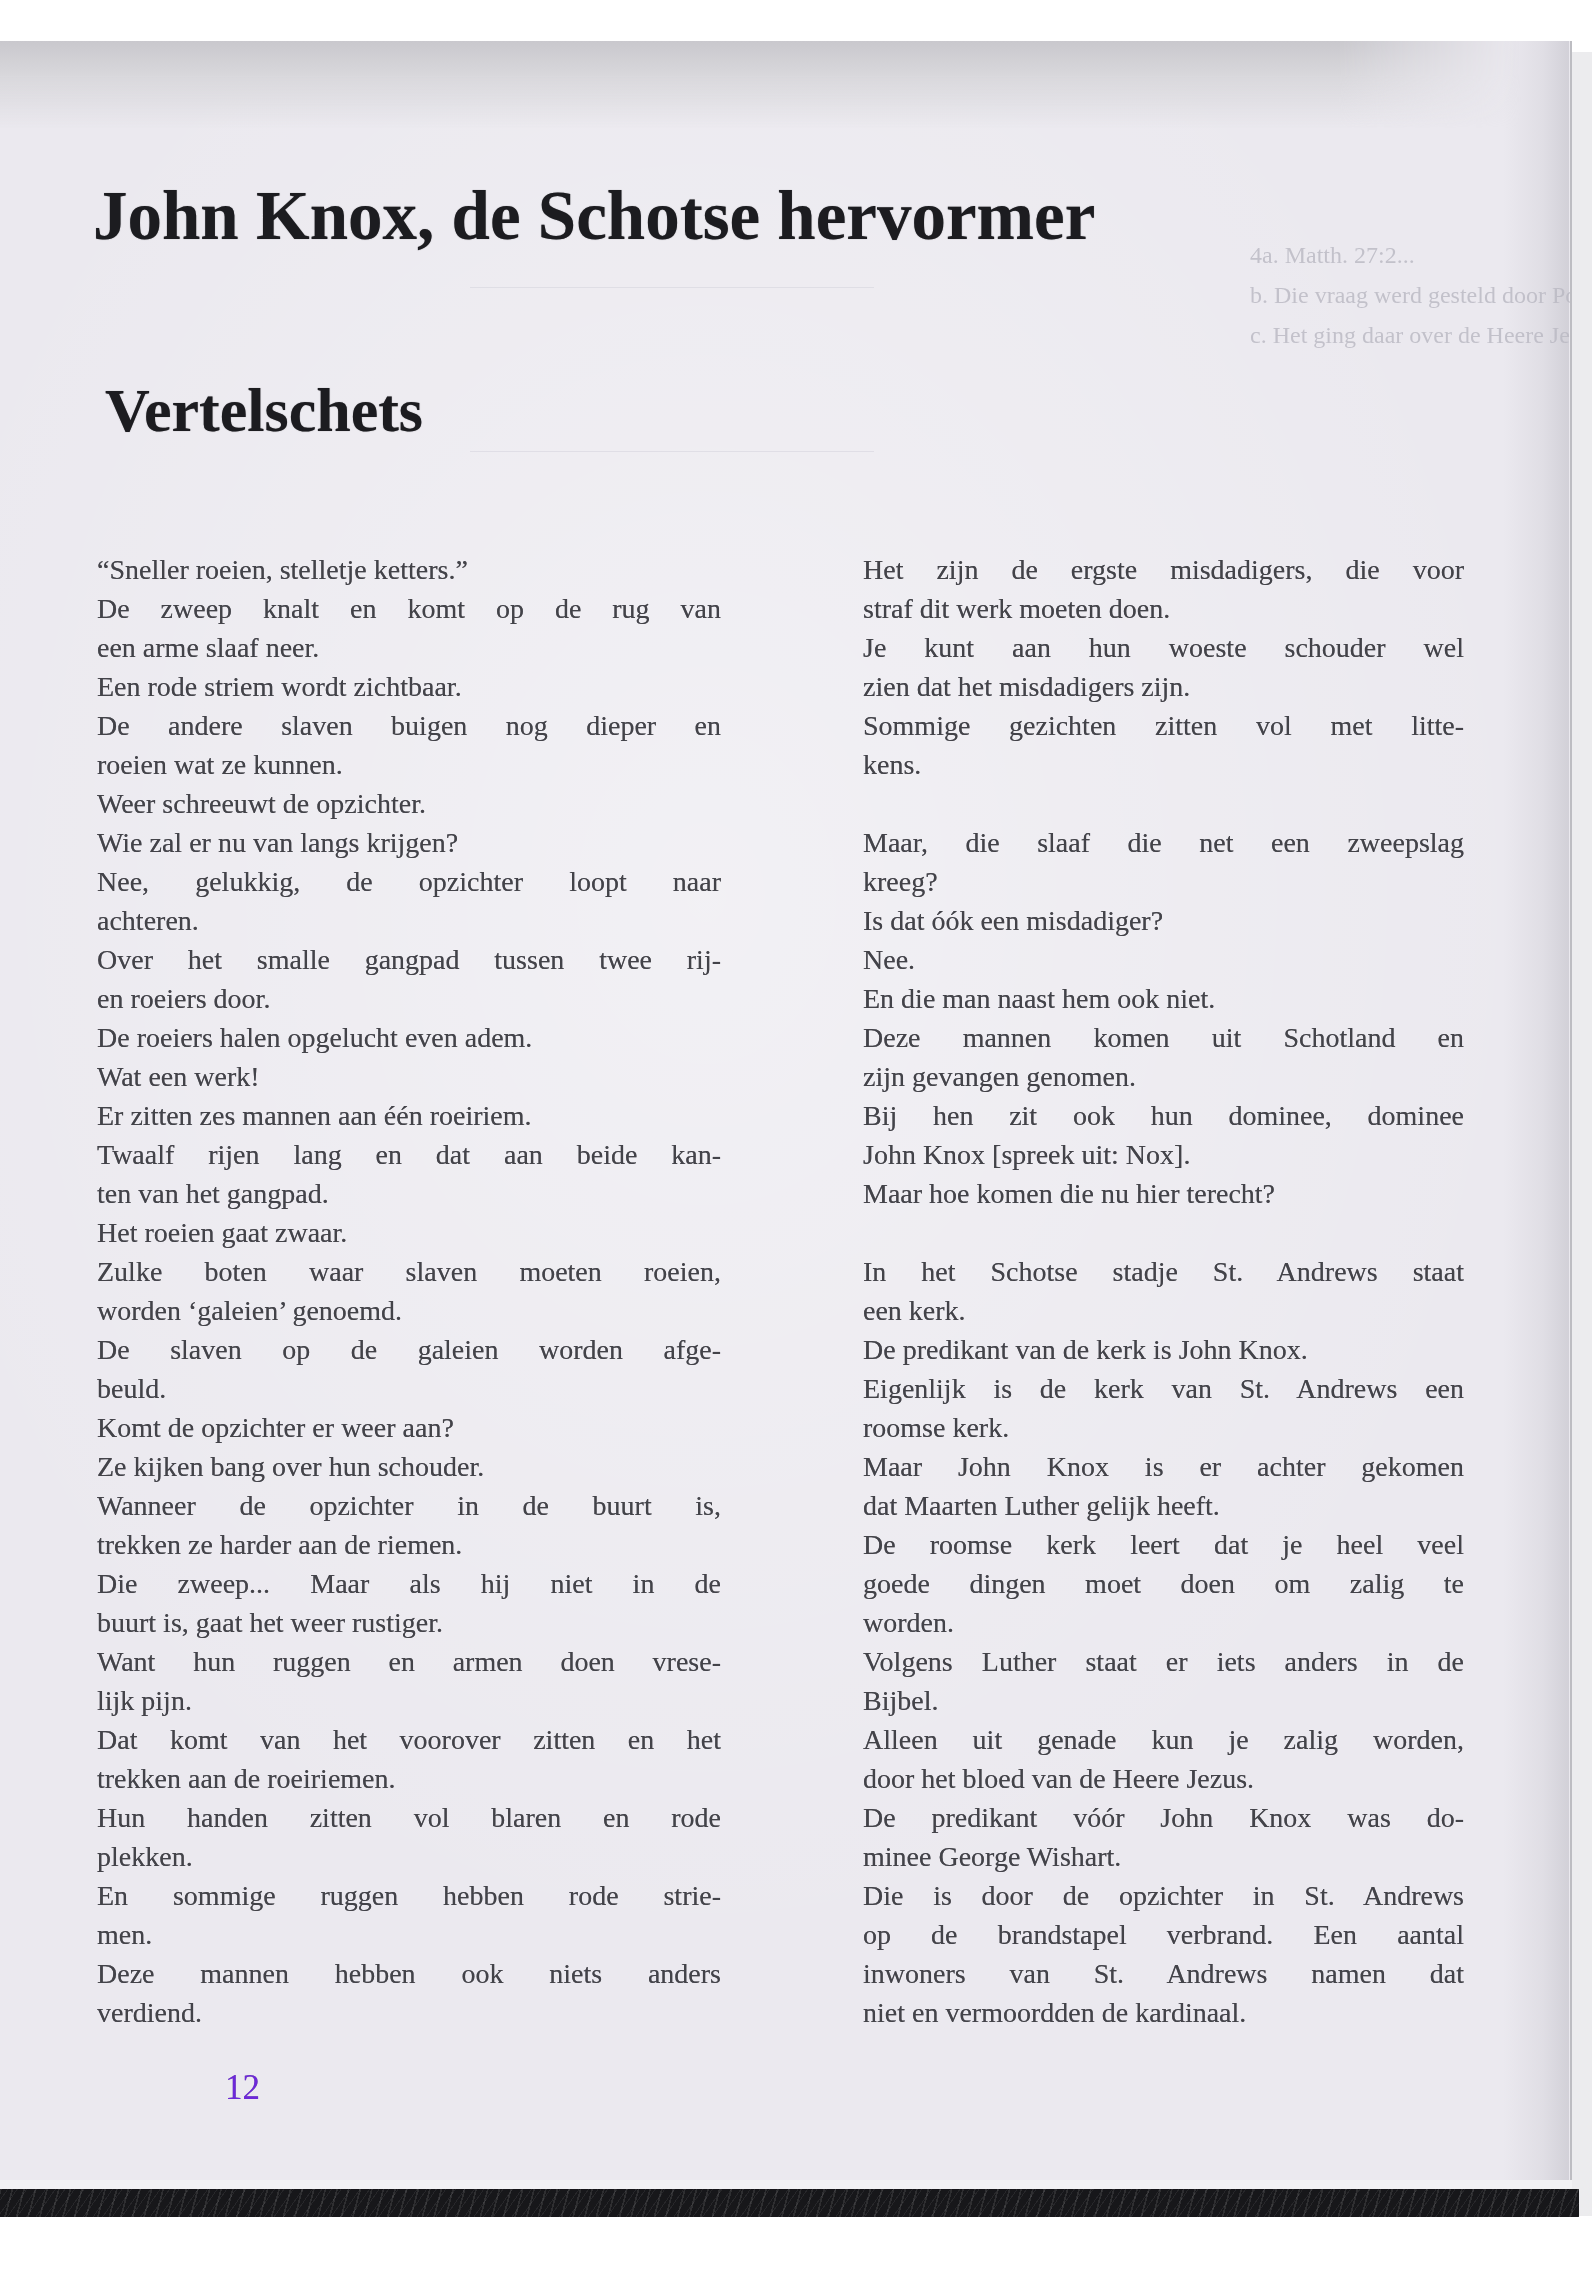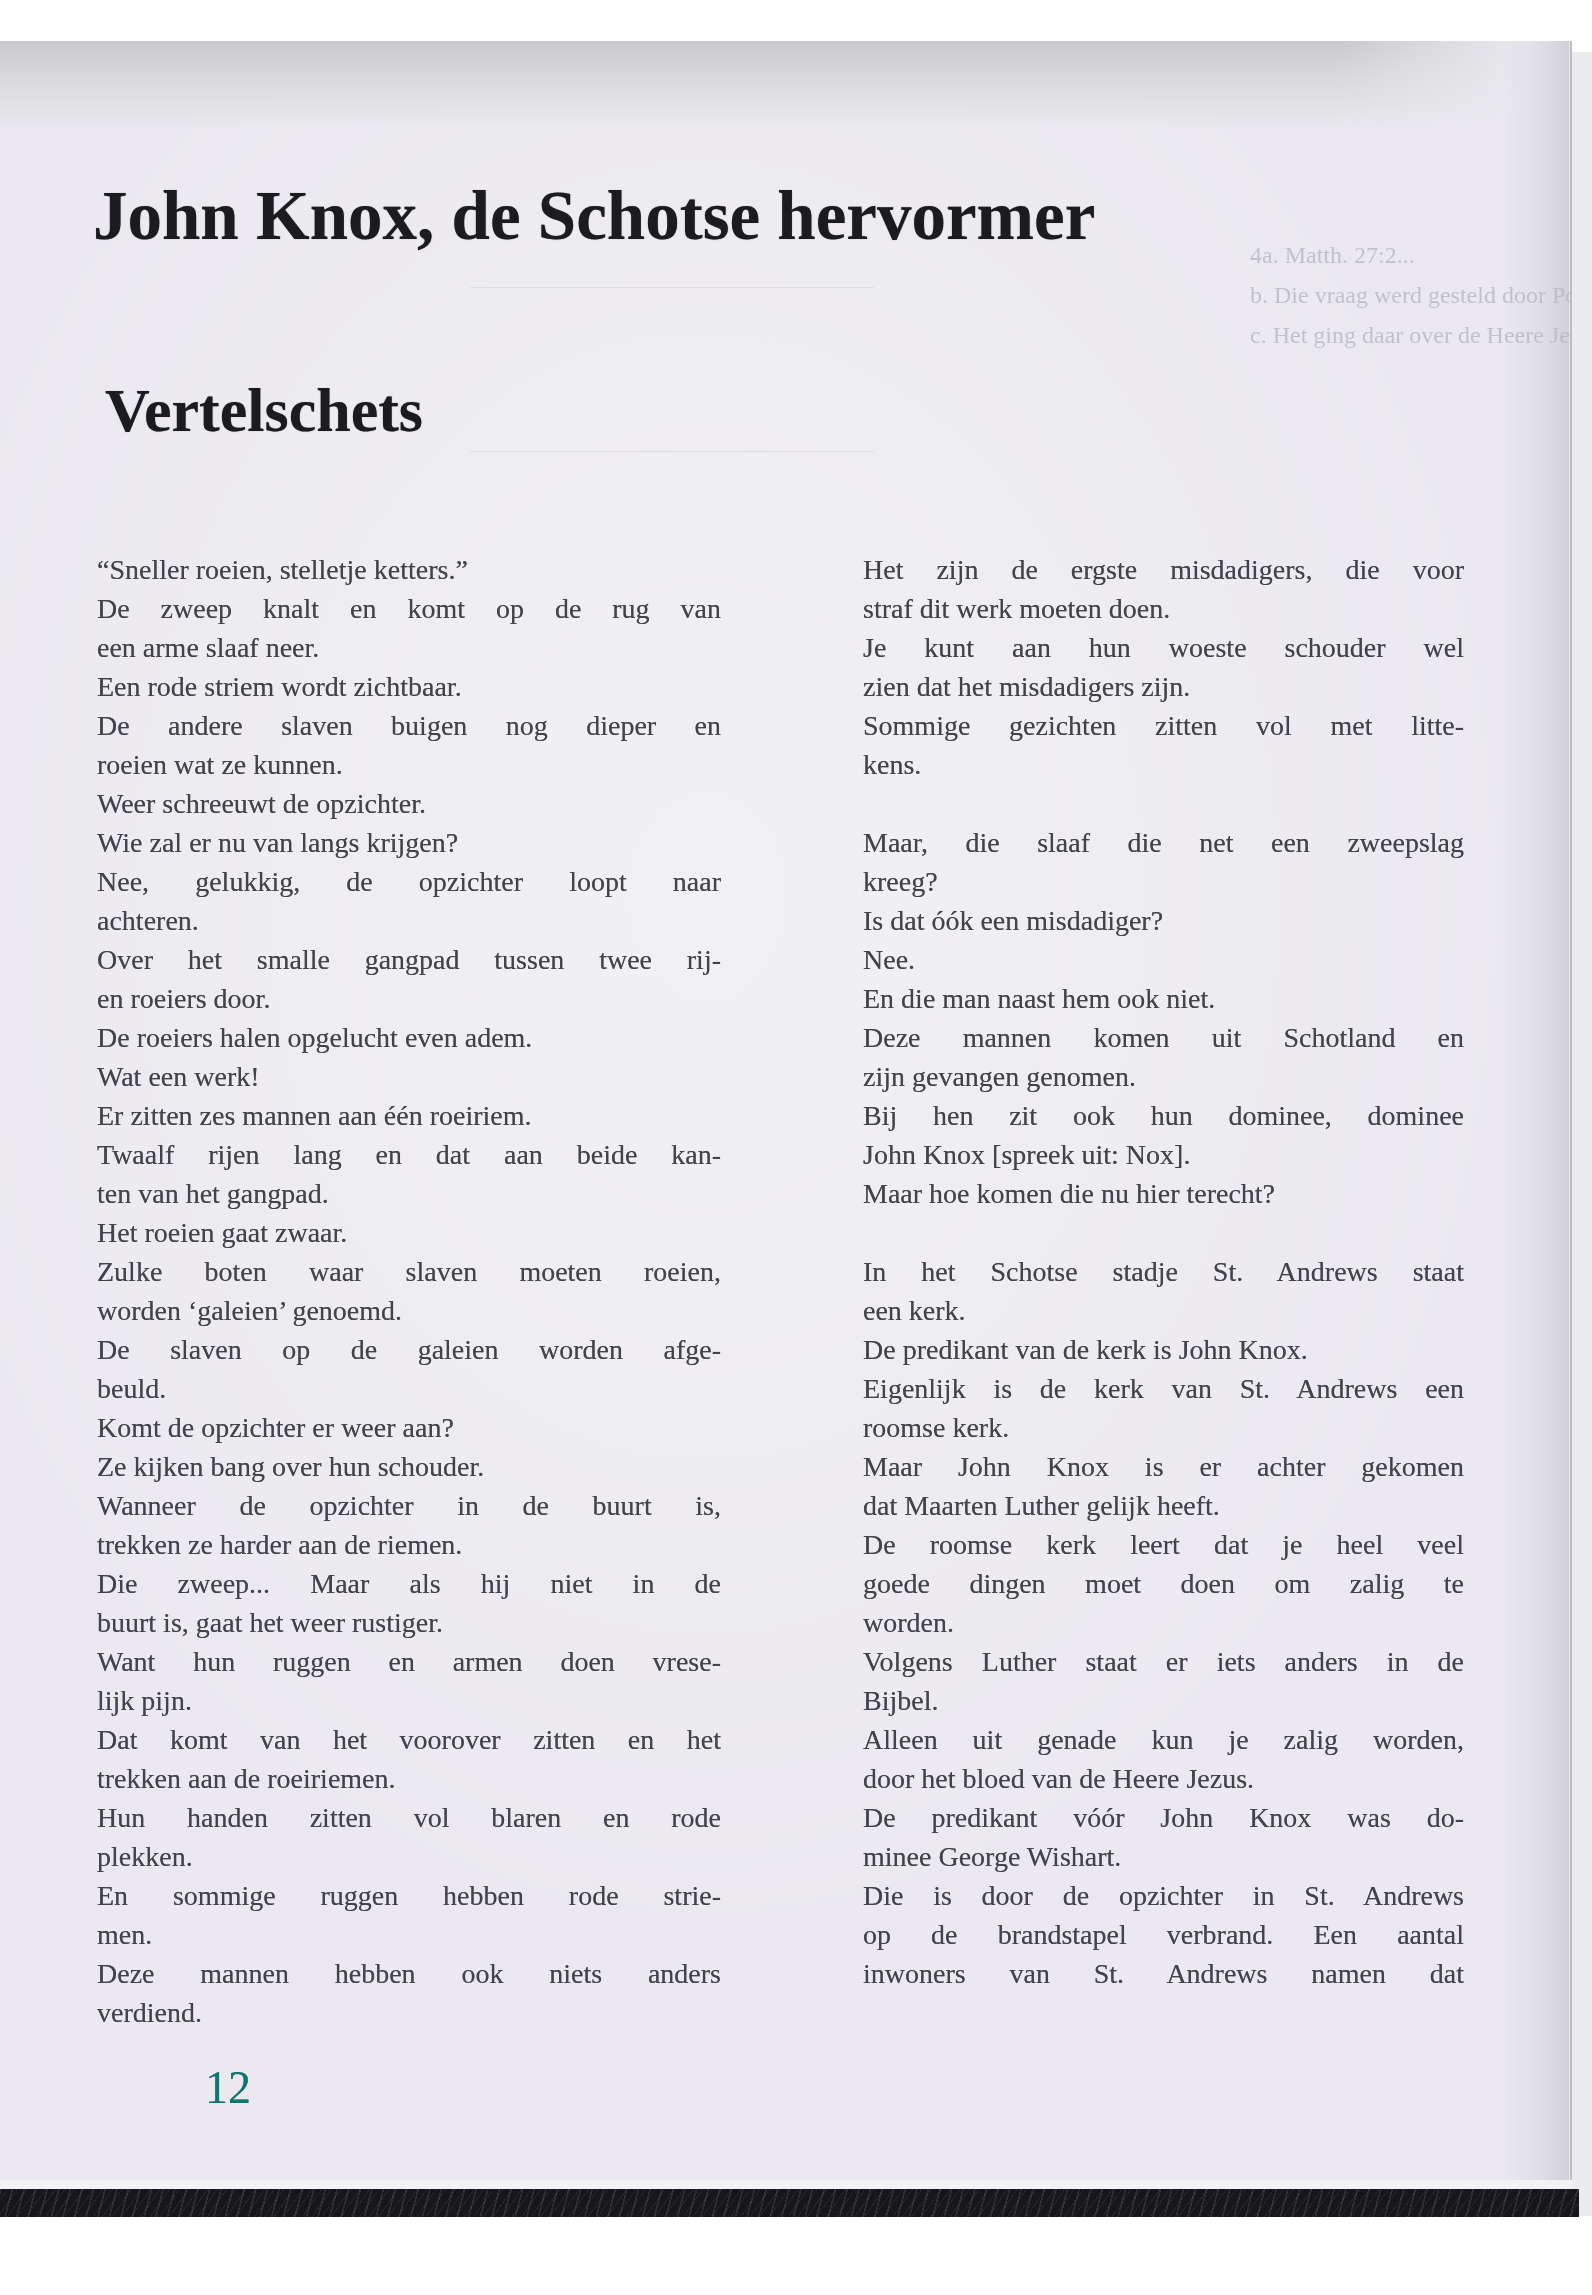--- a/index.html
+++ b/index.html
@@ -81,23 +81,23 @@
     color: var(--ink, #434349);
     text-shadow: 0 0 0.6px rgba(70,70,80,0.65);
   }
   .col-left  { left: 97px;  width: 624px; }
   .col-right { left: 863px; width: 601px; }
   .ln  { height: 39px; white-space: nowrap; }
   .jz  { text-align: justify; text-align-last: justify; white-space: normal; word-spacing: 0.9px; }
   .gap { height: 39px; }
 
   .page-number {
-    position: absolute; left: 205px; top: 2069px;
-    font-size: 46px; line-height: 38px;
-    color: #0f766e;
+    position: absolute; left: 225px; top: 2069px;
+    font-size: 35px; line-height: 38px;
+    color: #6d28d9;
     text-shadow: 0 0 0.6px rgba(80,80,90,0.6);
   }
 </style>
 </head>
 <body>
 
 <div class="stage">
 
   <div class="page"></div>
   <div class="top-edge-band"></div>
@@ -186,20 +186,21 @@
       <div class="ln">worden.</div>
       <div class="ln jz">Volgens Luther staat er iets anders in de</div>
       <div class="ln">Bijbel.</div>
       <div class="ln jz">Alleen uit genade kun je zalig worden,</div>
       <div class="ln">door het bloed van de Heere Jezus.</div>
       <div class="ln jz">De predikant vóór John Knox was do-</div>
       <div class="ln">minee George Wishart.</div>
       <div class="ln jz">Die is door de opzichter in St. Andrews</div>
       <div class="ln jz">op de brandstapel verbrand. Een aantal</div>
       <div class="ln jz">inwoners van St. Andrews namen dat</div>
+      <div class="ln">niet en vermoordden de kardinaal.</div>
     </div>
 
   <div class="page-number">12</div>
 
   <div class="bottom-light-strip"></div>
   <div class="bottom-black-band"></div>
 </div>
 
 
 </body></html>

